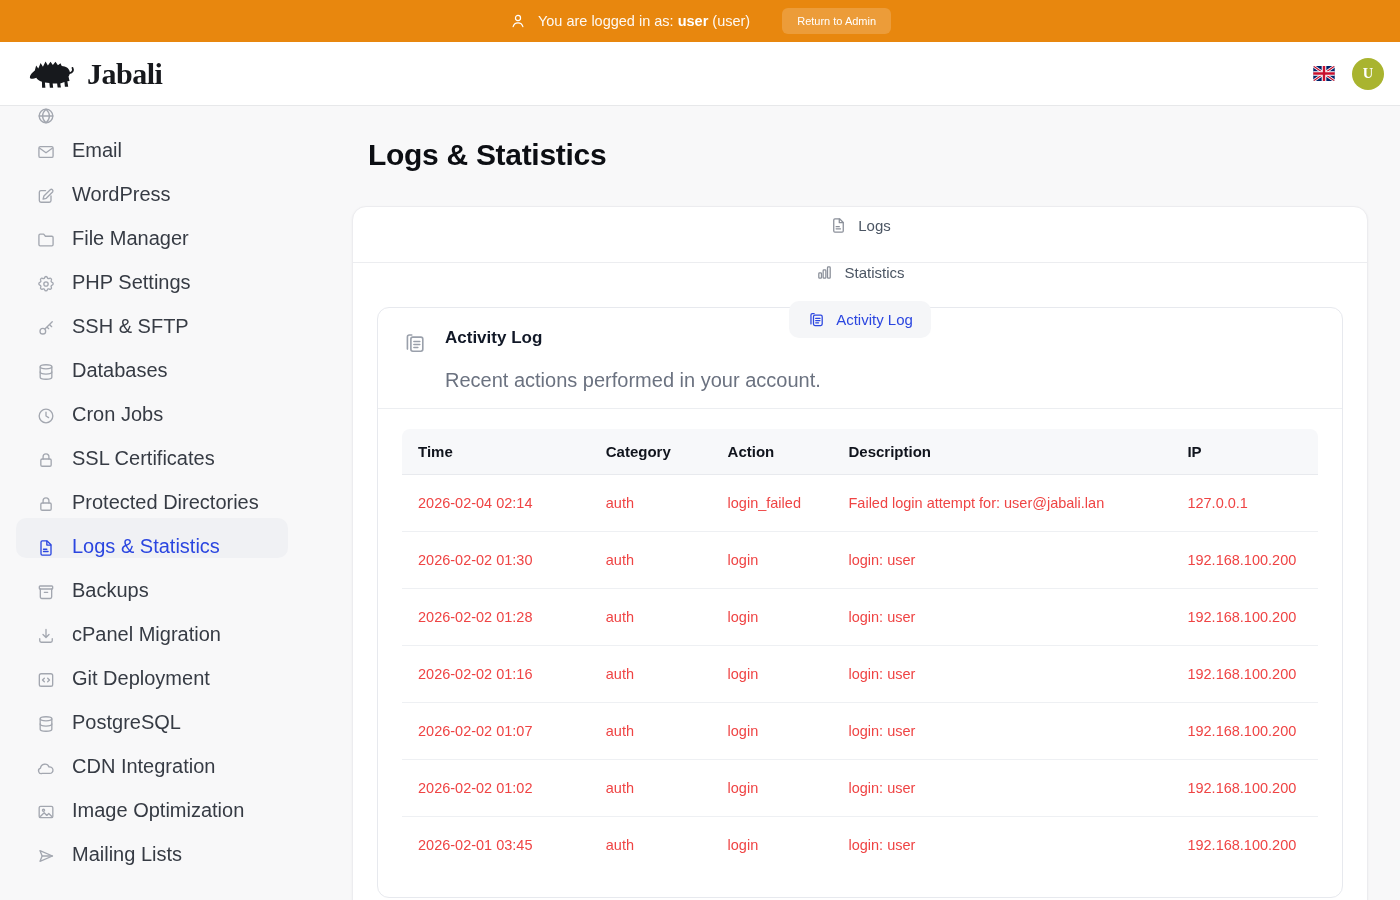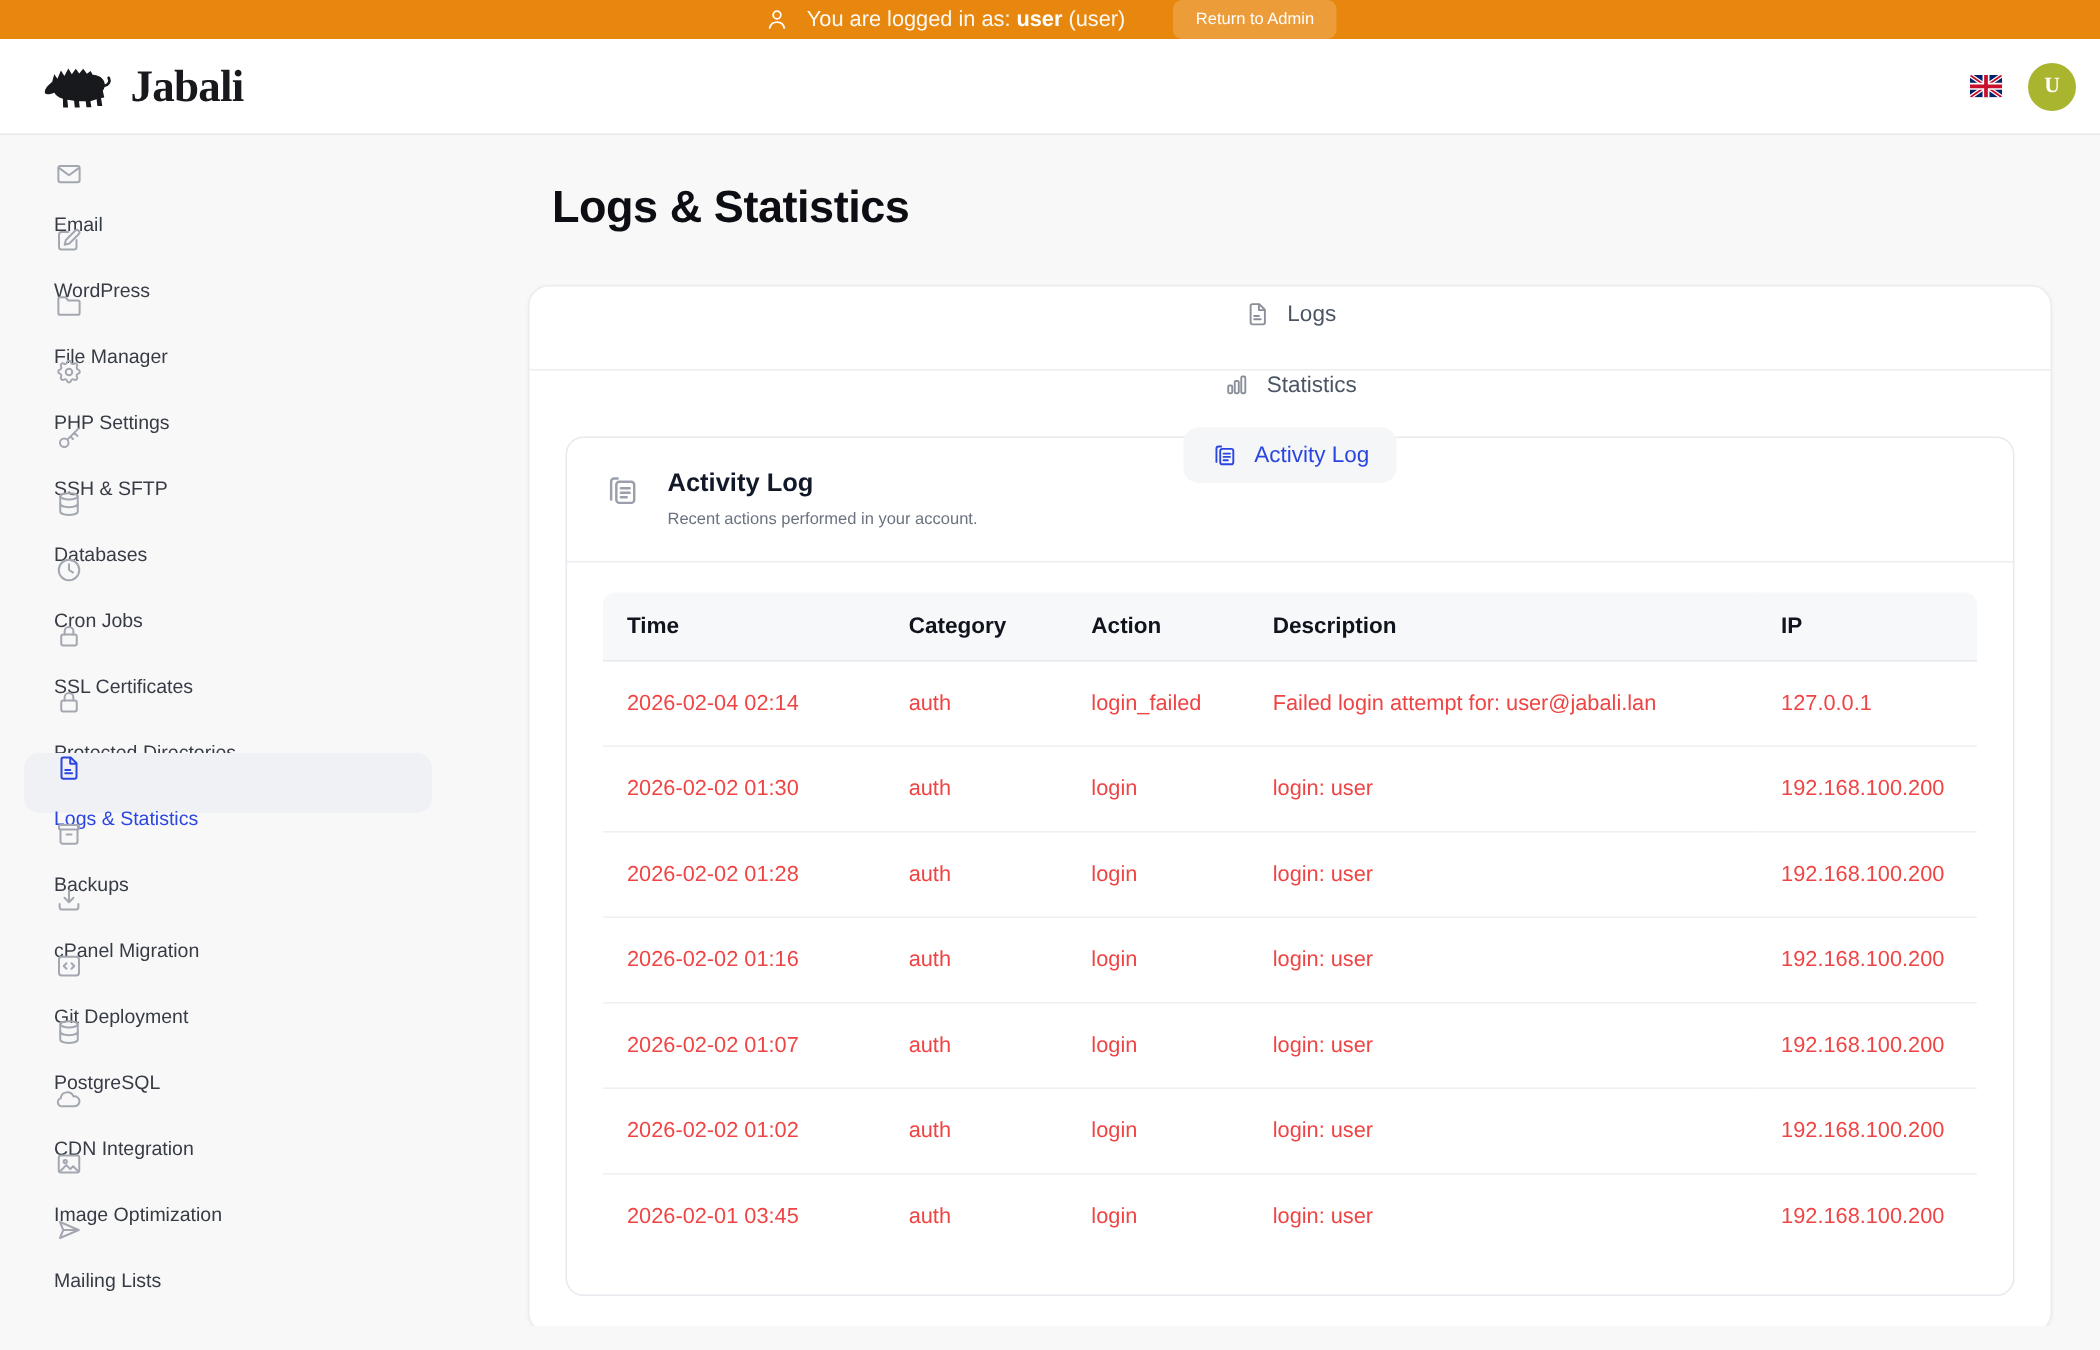--- a/index.html
+++ b/index.html
@@ -6,21 +6,21 @@
   html,body { width:1400px; height:900px; overflow:hidden; }
   body {
     font-family:"Liberation Sans","DejaVu Sans",sans-serif;
     background:#f8f8f9; color:#1b1f27;
   }
   svg.ic { display:block; fill:none; stroke:currentColor; stroke-width:1.6;
            stroke-linecap:round; stroke-linejoin:round; }
 
   
   .topbar {
-    height:26px; background:#e8870e; color:#fff;
+    height:42px; background:#e8870e; color:#fff;
     display:flex; align-items:center; justify-content:center;
     font-size:14.5px;
   }
   .topbar .person { width:18px; height:18px; margin-right:11px; color:#fff; }
   .topbar b { font-weight:bold; }
   .topbar .dim { opacity:.95; }
   .return-btn {
     margin-left:32px; background:rgba(255,255,255,.18); color:#fff;
     border:none; border-radius:6px; padding:7px 15px; font-size:11px;
     font-family:inherit; cursor:pointer;
@@ -42,22 +42,22 @@
   }
 
   
   .shell { display:flex; height:794px; }
 
   
   .sidebar { width:320px; flex:0 0 320px; overflow:hidden;
              display:flex; flex-direction:column; gap:4px; padding-top:0; }
   .side-item {
     height:40px; margin:0 32px 0 16px; padding-left:20px; border-radius:10px;
-    display:flex; align-items:flex-start; gap:16px; cursor:pointer;
-    font-size:13px; color:#363b44;flex-direction:column;
+    display:flex; align-items:flex-end; gap:16px; cursor:pointer;
+    font-size:20px; color:#363b44;
   }
   .side-item .sicon { width:20px; height:20px; color:#a3a7b0; flex:0 0 20px; }
   .side-item .sicon svg { width:20px; height:20px; }
   .side-item.active { background:#f0f1f4; color:#2b46e0; font-weight:400; }
   .side-item.active .sicon { color:#2b46e0; }
   .side-item.partial { margin-top:-28px; }
   .side-item.partial .sicon { transform:translateY(8px); }
 
   
   .main { flex:1; display:flex; flex-direction:column; overflow:hidden; }
@@ -82,21 +82,21 @@
 
   .tab-panel { padding:44px 24px 24px; }
 
   
   .panel { background:#fff; border:1px solid #e7e9ee; border-radius:12px; }
   .panel-head { display:flex; gap:17px; padding:19px 24px 18px;
                 border-bottom:1px solid #eceef1; }
   .panel-head .picon { width:26px; height:26px; color:#9aa0ab; margin-top:3px; }
   .panel-head .picon svg { width:26px; height:26px; stroke-width:1.5; }
   .panel-title { font-size:17px; font-weight:bold; color:#111827; line-height:22px; }
-  .panel-sub { font-size:11px; color:#6b7280; margin-top:3px; line-height:20px; }
+  .panel-sub { font-size:20px; color:#6b7280; margin-top:21px; line-height:20px; }
 
   .table-wrap { padding:20px 24px 24px; }
   table.log { width:100%; border-collapse:collapse; table-layout:fixed; }
   table.log col.c1{width:20.5%} table.log col.c2{width:13.3%}
   table.log col.c3{width:13.2%} table.log col.c4{width:37%}
   table.log col.c5{width:16%}
   table.log th {
     background:#f7f8fa; text-align:left; font-size:15px; font-weight:bold;
     color:#10141d; padding:14px 16px; border-bottom:1px solid #e8eaee;
   }

